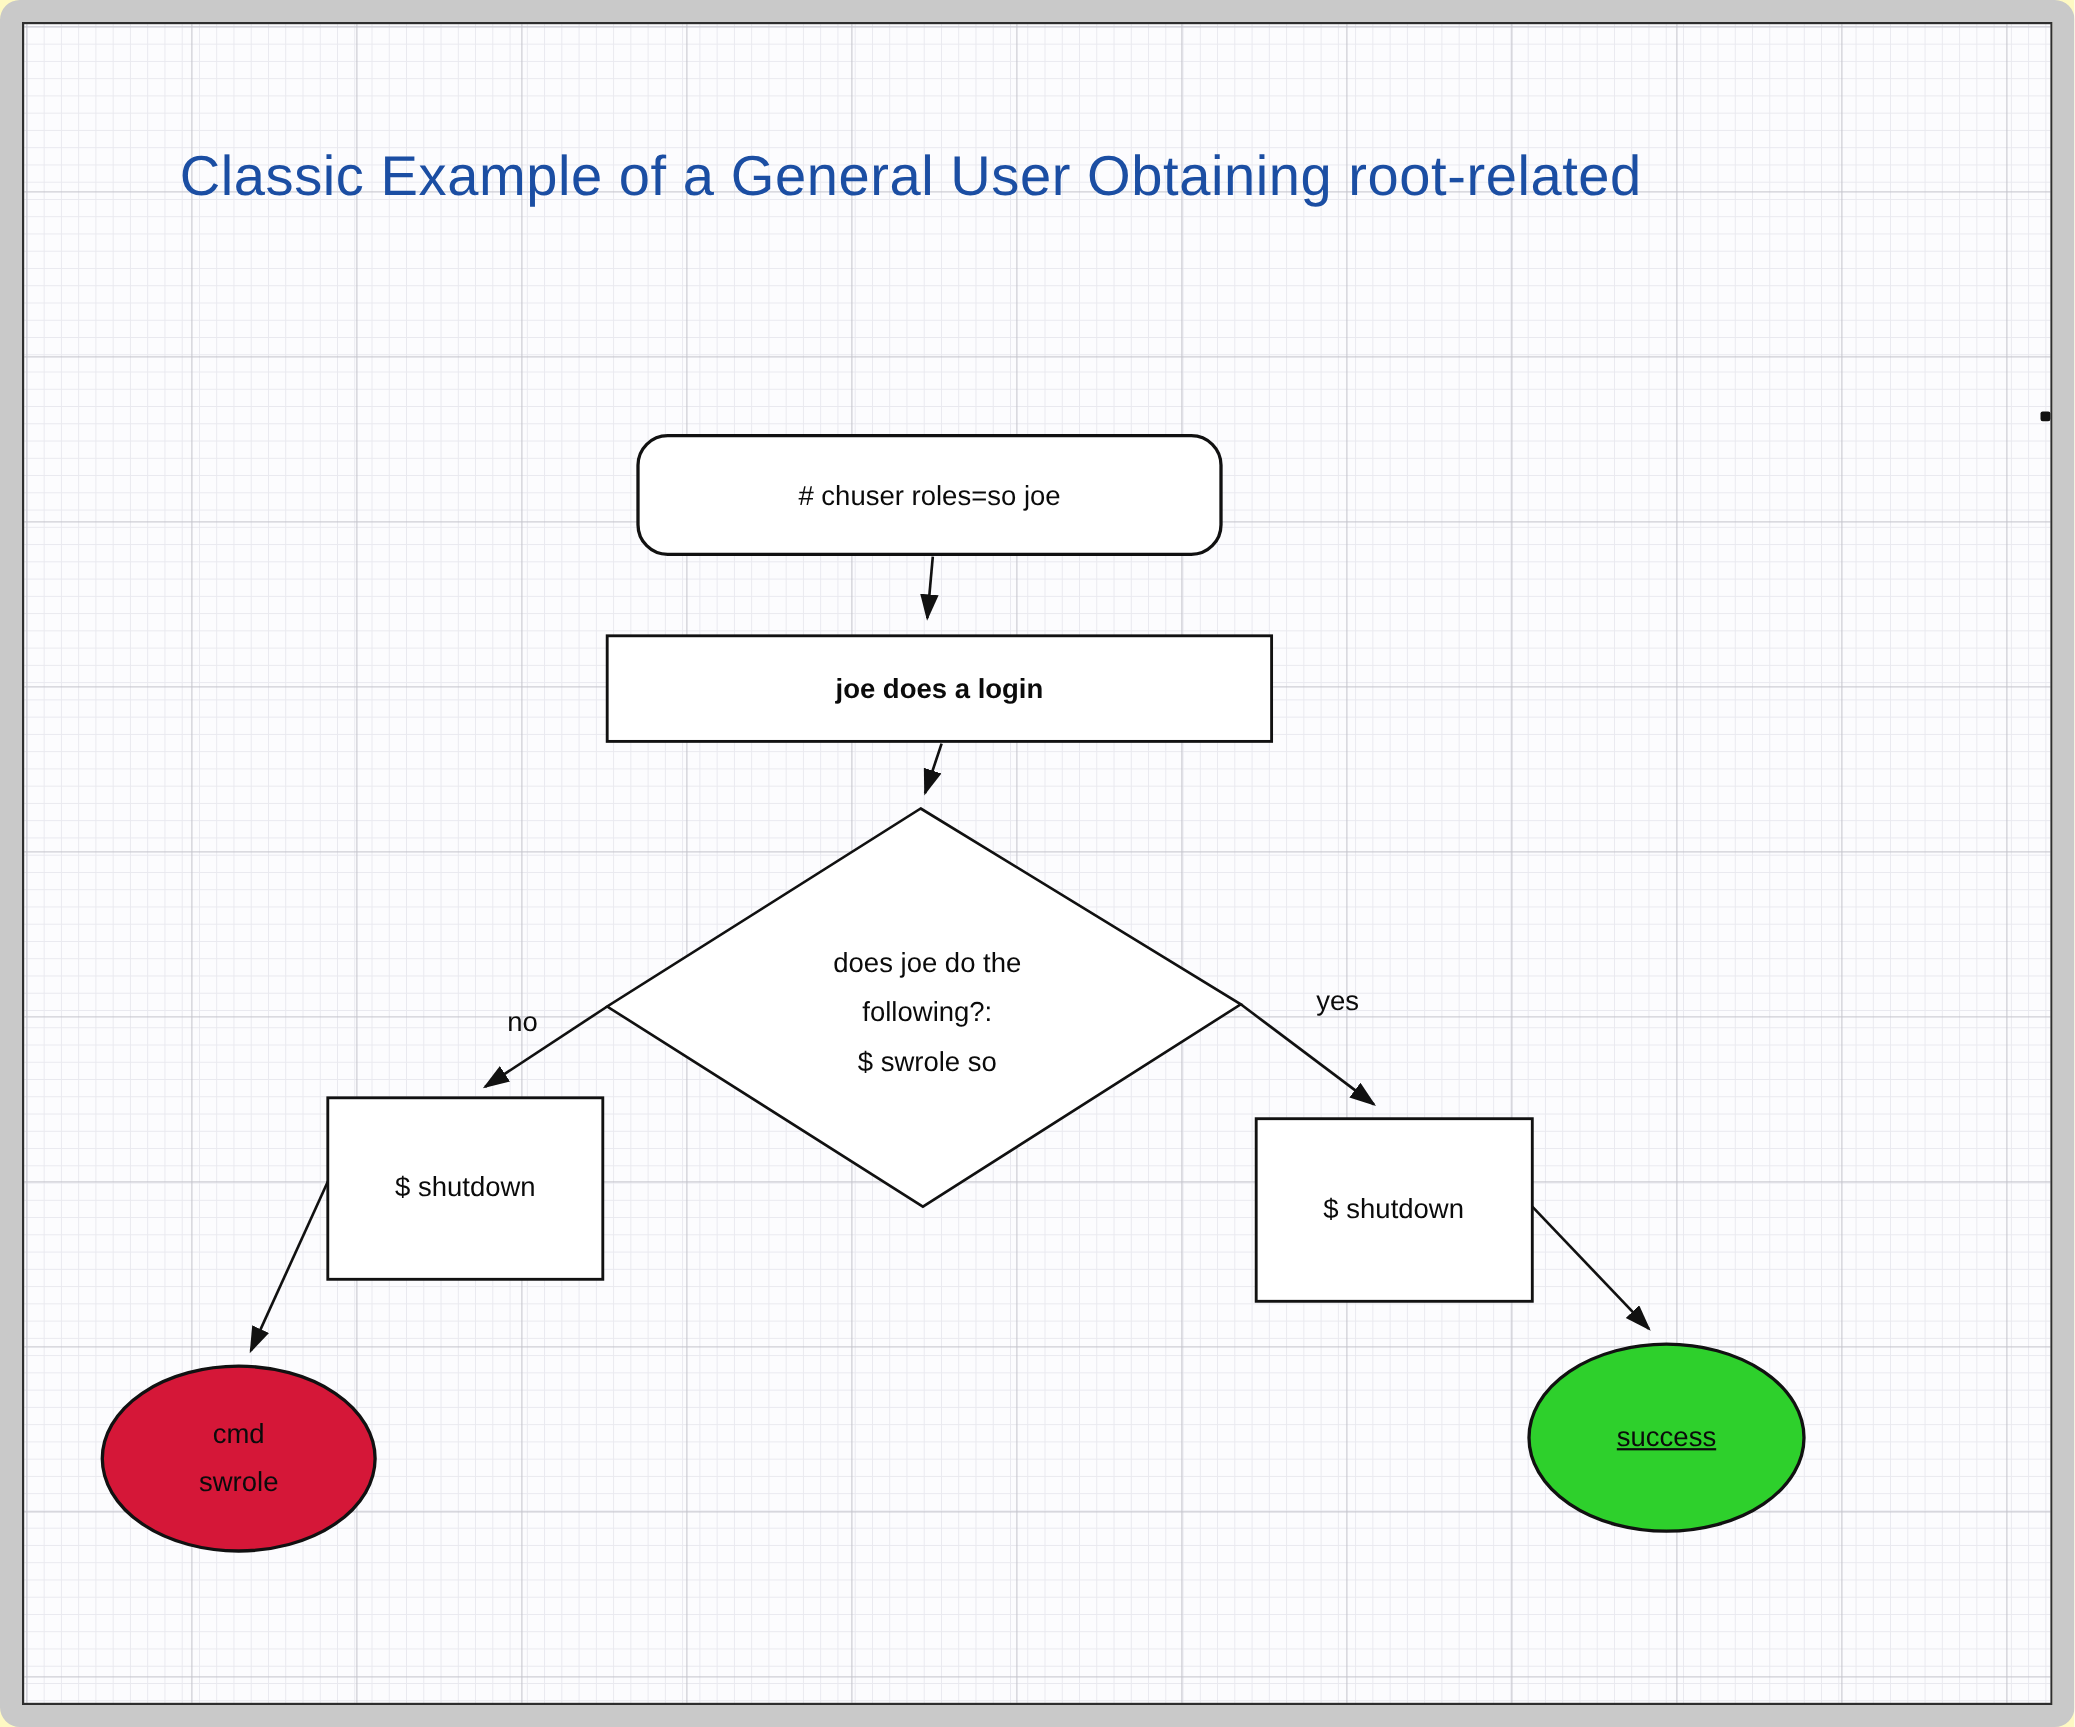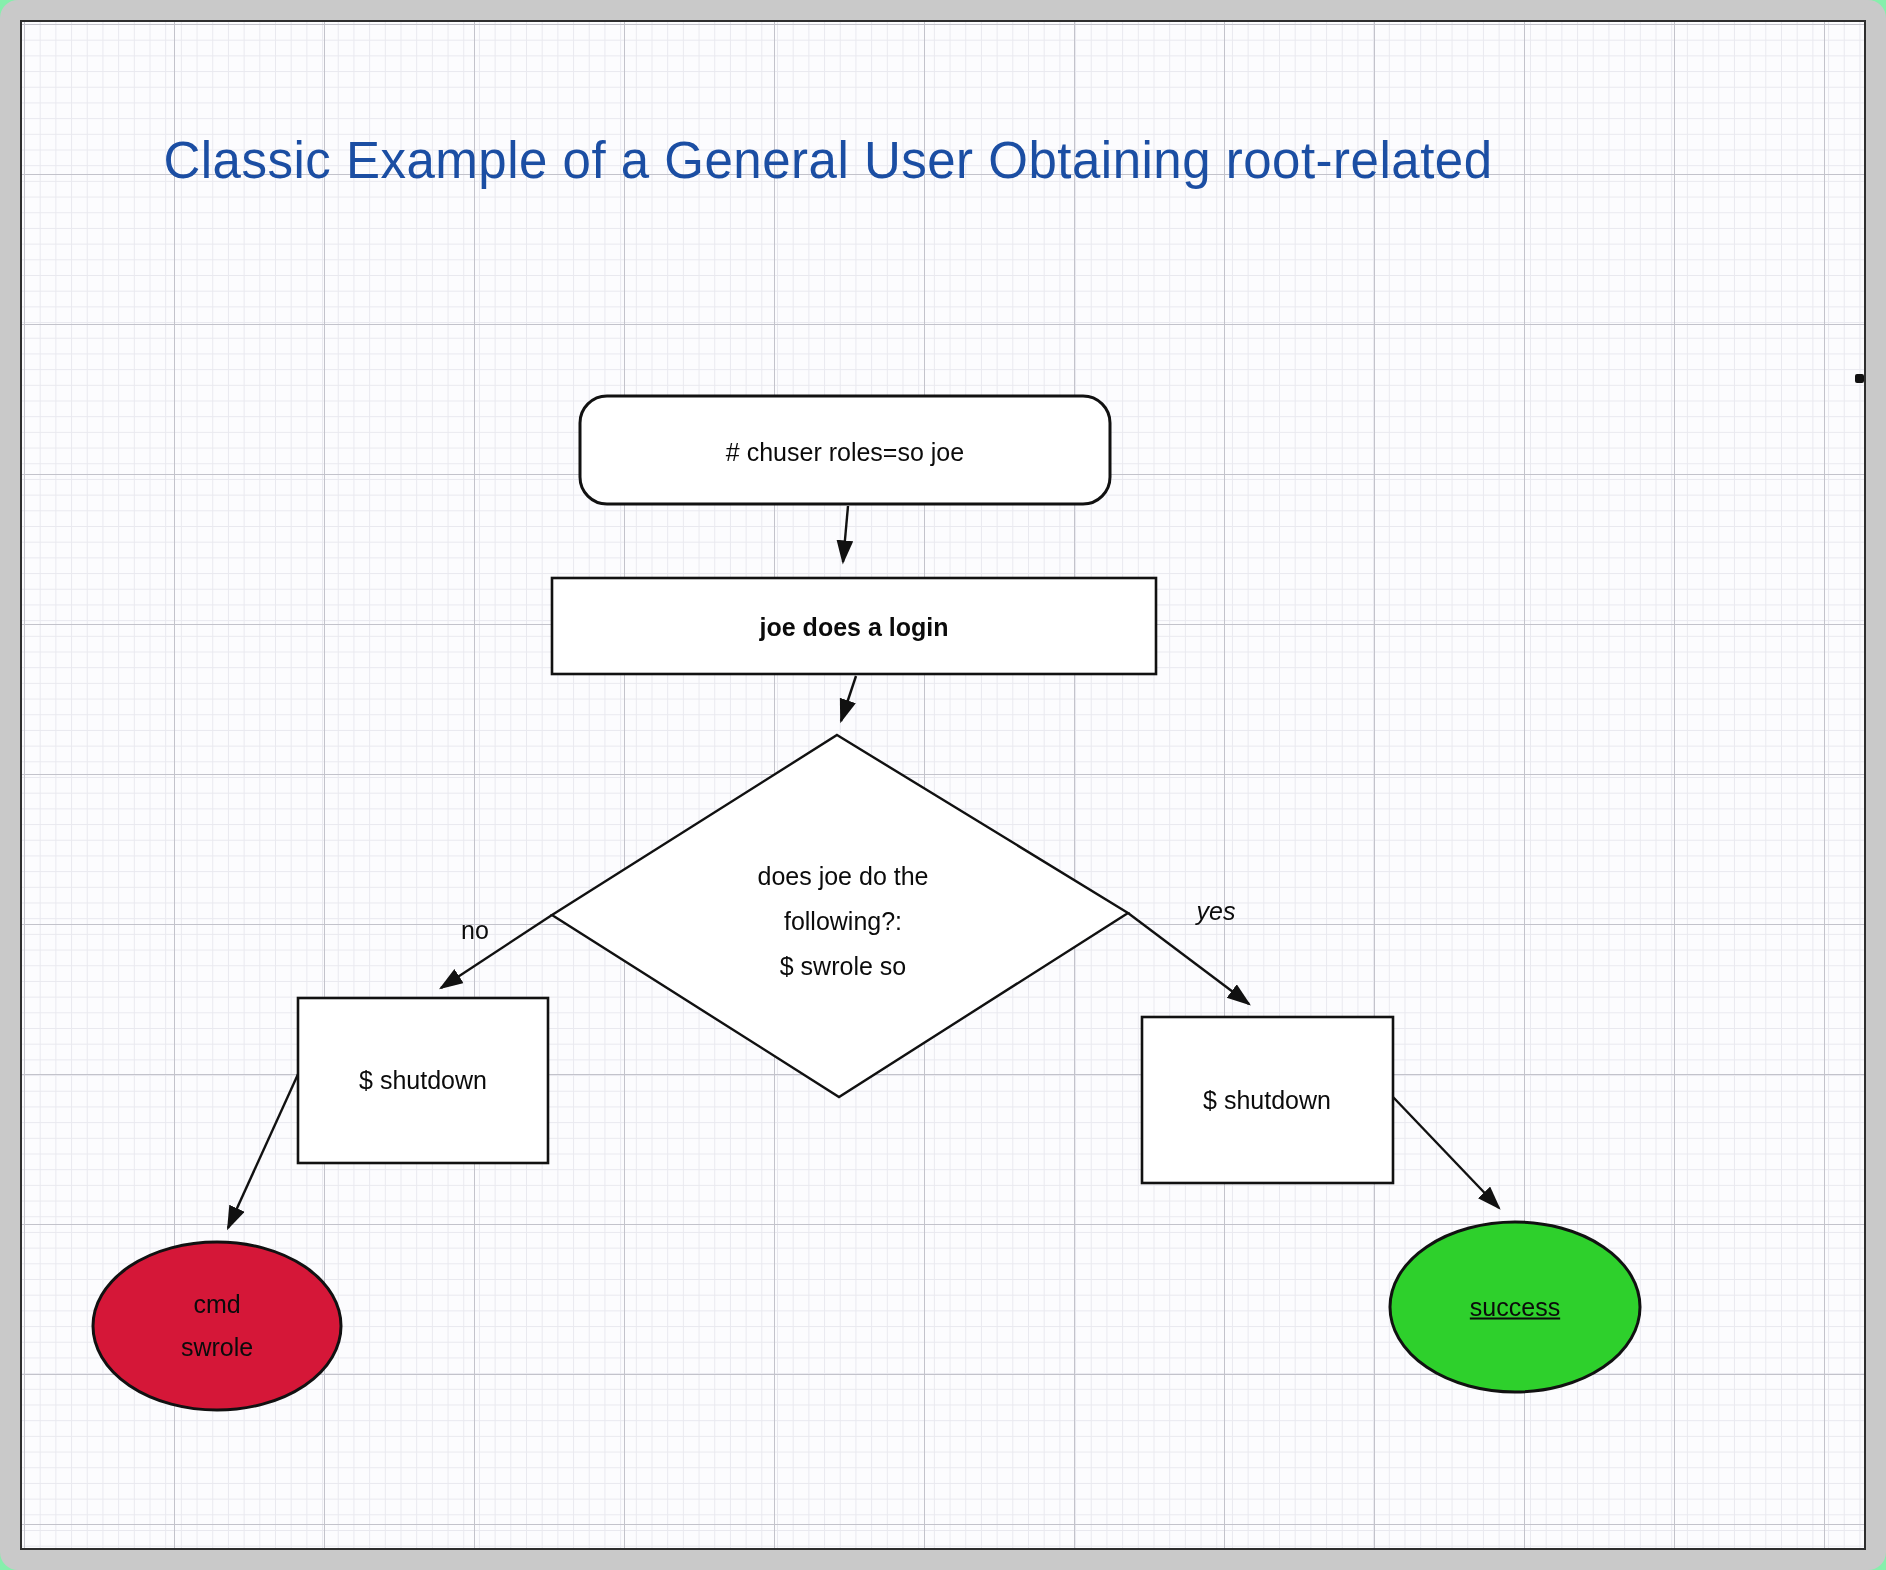--- a/index.html
+++ b/index.html
@@ -1,19 +1,19 @@
 <!DOCTYPE html>
 <html><head>
 <meta charset="utf-8">
 <style>
   html,body{margin:0;padding:0;background:#ffffff;}
   .screen{
     position:relative;
     width:1886px;height:1570px;
-    background:#86efac;
+    background:#fef9c3;
     font-family:"Liberation Sans","DejaVu Sans",sans-serif;
     overflow:hidden;
   }
   .frame{
     position:absolute;inset:0;
     border:20px solid #c9c9c9;
     border-radius:18px;
     box-sizing:border-box;
     z-index:3;
     pointer-events:none;
@@ -99,21 +99,21 @@
 
   <div class="label" style="left:854px;top:627px;font-weight:bold;">joe does a login</div>
 
   <div class="label multiline" style="left:843px;top:921px;">
     <span>does joe do the</span>
     <span>following?:</span>
     <span>$ swrole so</span>
   </div>
 
   <div class="label" style="left:475px;top:930px;">no</div>
-  <div class="label" style="left:1216px;top:911px;font-style:italic;">yes</div>
+  <div class="label" style="left:1216px;top:911px;">yes</div>
 
   <div class="label" style="left:423px;top:1080px;">$ shutdown</div>
 
   <div class="label" style="left:1267px;top:1100px;">$ shutdown</div>
 
   <div class="label multiline" style="left:217px;top:1326px;line-height:43px;">
     <span>cmd</span>
     <span>swrole</span>
   </div>
 

